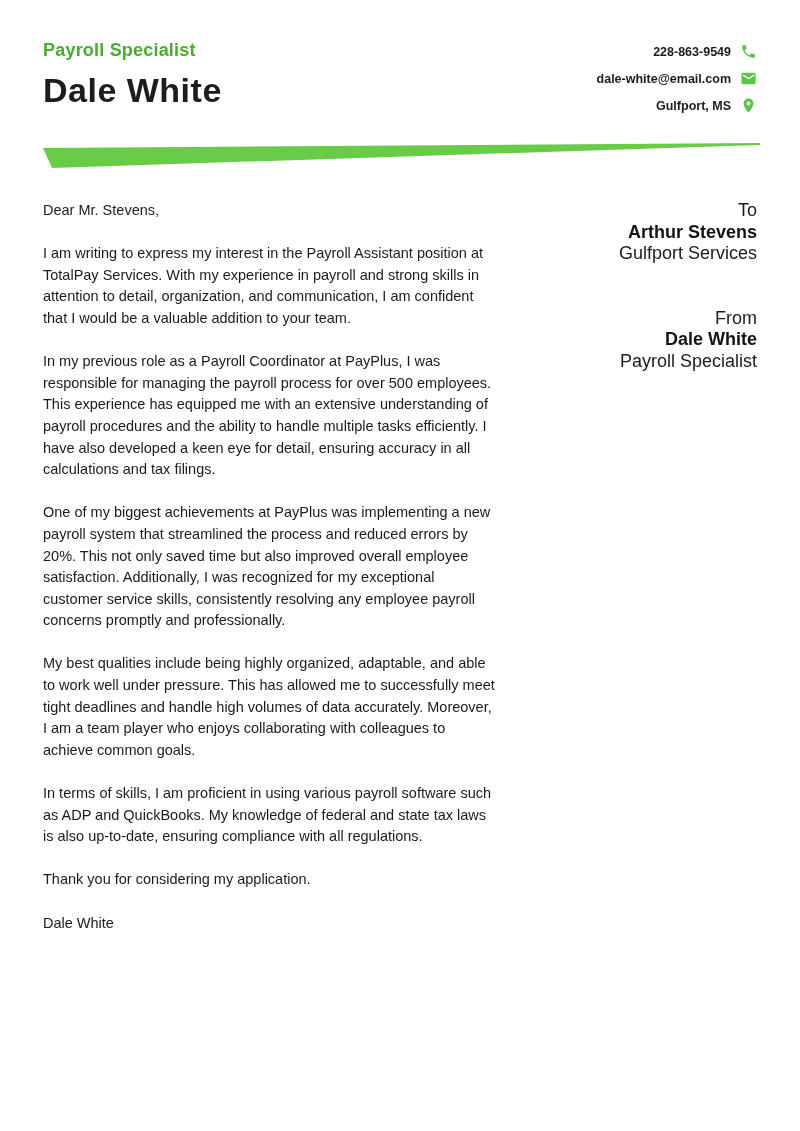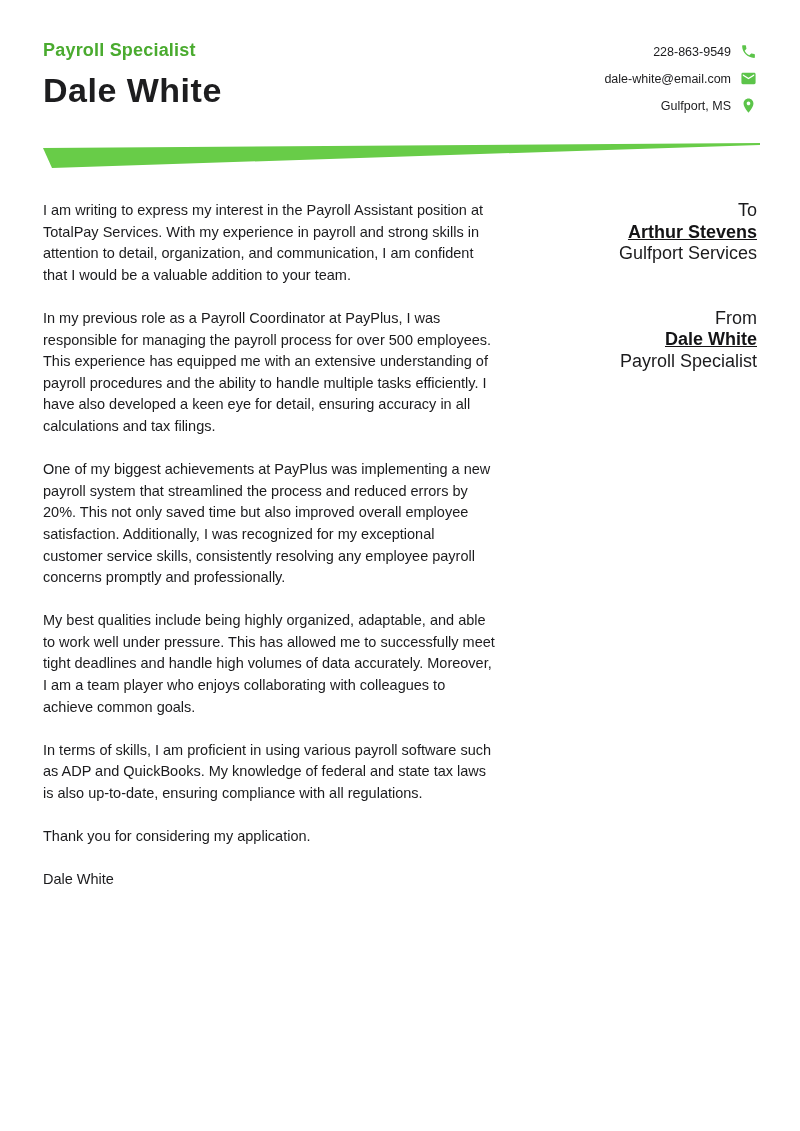--- a/index.html
+++ b/index.html
@@ -23,20 +23,21 @@
   }
   .person-name {
     margin-top:10px;
     color:#1d1d1f;
     font-size:34px; font-weight:800;
     letter-spacing:0.5px;
   }
   .contact {
     display:flex; flex-direction:column; gap:10px;
     margin-top:3px;
+    font-weight:bold;
   }
   .contact-row {
     display:flex; justify-content:flex-end; align-items:center; gap:9px;
     font-size:12.5px; color:#1c1c1e;
   }
   .contact-row .icon { width:17px; height:17px; display:inline-flex; }
   .contact-row .icon svg { width:17px; height:17px; fill:#5cc44a; }
   
   .swoosh {
     position:absolute; left:43px; top:142px;
@@ -56,21 +57,21 @@
   }
   .letter p { margin-bottom:21.6px; }
   .letter p:last-child { margin-bottom:0; }
   
   .info {
     margin-left:auto;
     text-align:right;
     font-size:18px; line-height:21.5px;
     color:#1b1b1d;
   }
-  .info .bold-name { font-weight:700; color:#141416;text-decoration:underline; }
+  .info .bold-name { font-weight:700; color:#141416; }
   .info .from-block { margin-top:43px; }
 </style>
 </head>
 <body>
 
 <div class="page">
 
   <div class="header">
     <div>
       <div class="job-title">Payroll Specialist</div>
@@ -107,20 +108,21 @@
 
   <div class="swoosh">
     <svg viewBox="0 0 717 27" preserveAspectRatio="none">
       <polygon points="0,6 717,1 717,3 9,26"></polygon>
     </svg>
   </div>
 
   <div class="content">
 
     <div class="letter">
+      <p>Dear Mr. Stevens,</p>
       <p>I am writing to express my interest in the Payroll Assistant position at TotalPay Services. With my experience in payroll and strong skills in attention to detail, organization, and communication, I am confident that I would be a valuable addition to your team.</p>
       <p>In my previous role as a Payroll Coordinator at PayPlus, I was responsible for managing the payroll process for over 500 employees. This experience has equipped me with an extensive understanding of payroll procedures and the ability to handle multiple tasks efficiently. I have also developed a keen eye for detail, ensuring accuracy in all calculations and tax filings.</p>
       <p>One of my biggest achievements at PayPlus was implementing a new payroll system that streamlined the process and reduced errors by 20%. This not only saved time but also improved overall employee satisfaction. Additionally, I was recognized for my exceptional customer service skills, consistently resolving any employee payroll concerns promptly and professionally.</p>
       <p>My best qualities include being highly organized, adaptable, and able to work well under pressure. This has allowed me to successfully meet tight deadlines and handle high volumes of data accurately. Moreover, I am a team player who enjoys collaborating with colleagues to achieve common goals.</p>
       <p>In terms of skills, I am proficient in using various payroll software such as ADP and QuickBooks. My knowledge of federal and state tax laws is also up-to-date, ensuring compliance with all regulations.</p>
       <p>Thank you for considering my application.</p>
       <p>Dale White</p>
     </div>
 
     <div class="info">

